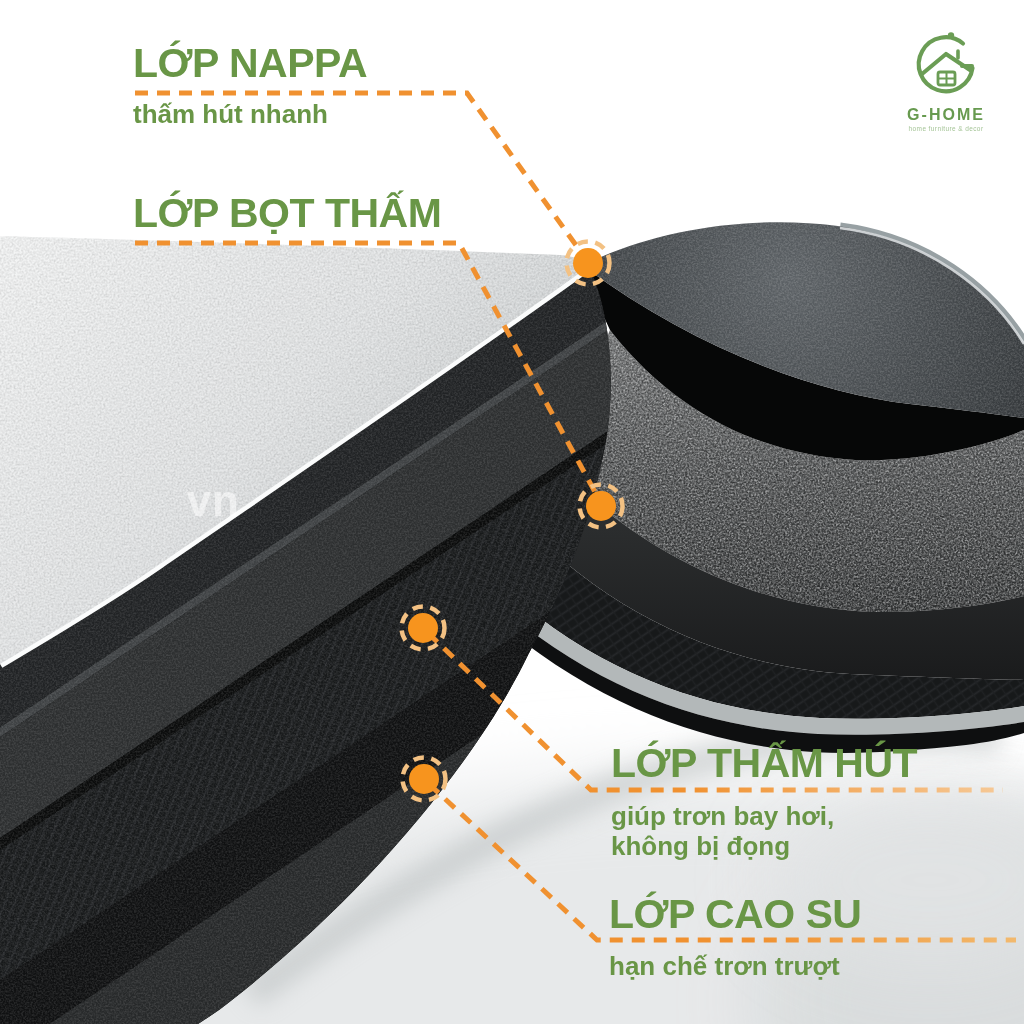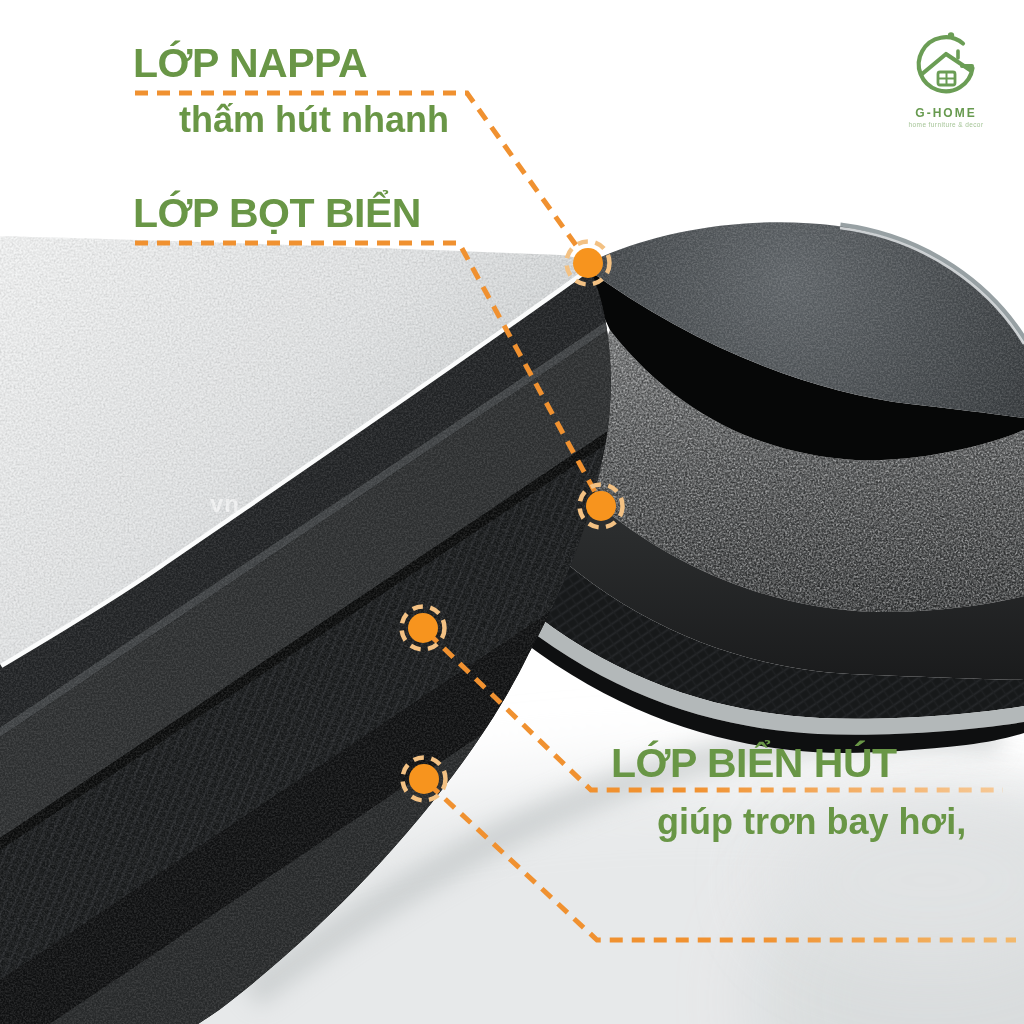--- a/index.html
+++ b/index.html
@@ -3,36 +3,36 @@
 <meta charset="utf-8">
 <style>
   html,body{margin:0;padding:0;background:#fff;}
   .stage{
     position:relative;width:1024px;height:1024px;overflow:hidden;background:#0f172a;
     font-family:"Liberation Sans","DejaVu Sans",sans-serif;
   }
   .stage svg.art{position:absolute;left:0;top:0;}
   .callout{position:absolute;color:#699646;}
   .callout .title{font-weight:bold;font-size:41px;letter-spacing:-0.5px;line-height:1.05;white-space:nowrap;}
-  .callout .desc{font-weight:bold;font-size:36px;line-height:1.16;white-space:nowrap;margin-left:46px;}
+  .callout .desc{font-weight:bold;font-size:26px;line-height:1.16;white-space:nowrap;}
   .c1{left:133px;top:42px;}
   .c1 .desc{margin-top:14px;}
   .c2{left:133px;top:192px;}
   .c2 .desc{margin-top:14px;}
   .c3{left:611px;top:742px;}
   .c3 .desc{margin-top:16px;}
   .c4{left:609px;top:893px;}
   .c4 .desc{margin-top:15px;}
   .logo{position:absolute;left:894px;top:24px;width:104px;text-align:center;color:#6b9d55;}
   .logo .ring{display:block;margin:0 auto;}
-  .logo .name{font-weight:bold;font-size:12px;letter-spacing:2px;margin-top:2px;color:#679a4f;}
+  .logo .name{font-weight:bold;font-size:16px;letter-spacing:2px;margin-top:2px;color:#679a4f;}
   .logo .tag{font-size:6.5px;letter-spacing:0.4px;color:#a4c496;margin-top:1px;}
   .watermark{
-    position:absolute;left:60px;top:490px;width:180px;text-align:right;
-    font-weight:bold;font-size:24px;color:rgba(255,255,255,0.55);letter-spacing:1px;
+    position:absolute;left:60px;top:476px;width:180px;text-align:right;
+    font-weight:bold;font-size:44px;color:rgba(255,255,255,0.55);letter-spacing:1px;
   }
 </style>
 </head>
 <body>
 
 <div class="stage">
 
   <svg class="art" width="1024" height="1024" viewBox="0 0 1024 1024" aria-hidden="true">
     <defs>
       <linearGradient id="fabG" x1="0" y1="236" x2="420" y2="640" gradientUnits="userSpaceOnUse">
@@ -176,28 +176,32 @@
       </g>
     </g>
   </svg>
 
   <div class="callout c1">
     <div class="title">LỚP NAPPA</div>
     <div class="desc">thấm hút nhanh</div>
   </div>
 
   <div class="callout c2">
-    <div class="title">LỚP BỌT BIỂN</div>
+    <div class="title">LỚP BỌT THẤM</div>
   </div>
 
   <div class="callout c3">
-    <div class="title">LỚP BIỂN HÚT</div>
-    <div class="desc"><span>giúp trơn bay hơi,</span><br></div>
-  </div>
-
+    <div class="title">LỚP THẤM HÚT</div>
+    <div class="desc"><span>giúp trơn bay hơi,</span><br><span>không bị đọng</span></div>
+  </div>
+
+  <div class="callout c4">
+    <div class="title">LỚP CAO SU</div>
+    <div class="desc">hạn chế trơn trượt</div>
+  </div>
 
   <div class="logo">
     <svg class="ring" width="92" height="80" viewBox="0 0 92 80" aria-hidden="true">
       <g fill="none" stroke="#6B9D55" stroke-linecap="round">
         <path d="M 72.5,44 A 27,27 0 1 1 63,19.5" stroke-width="4.2"></path>
         <path d="M 72,42 L 62,42" stroke-width="4"></path>
         <circle cx="51" cy="11.5" r="3.2" fill="#6B9D55" stroke="none"></circle>
         <path d="M 22,50 L 46,30 L 70,46" stroke-width="4.2" stroke-linejoin="round"></path>
         <path d="M 58,34 L 58,27" stroke-width="3.6"></path>
         <rect x="38" y="48" width="17" height="13" rx="2" stroke-width="2.8"></rect>

